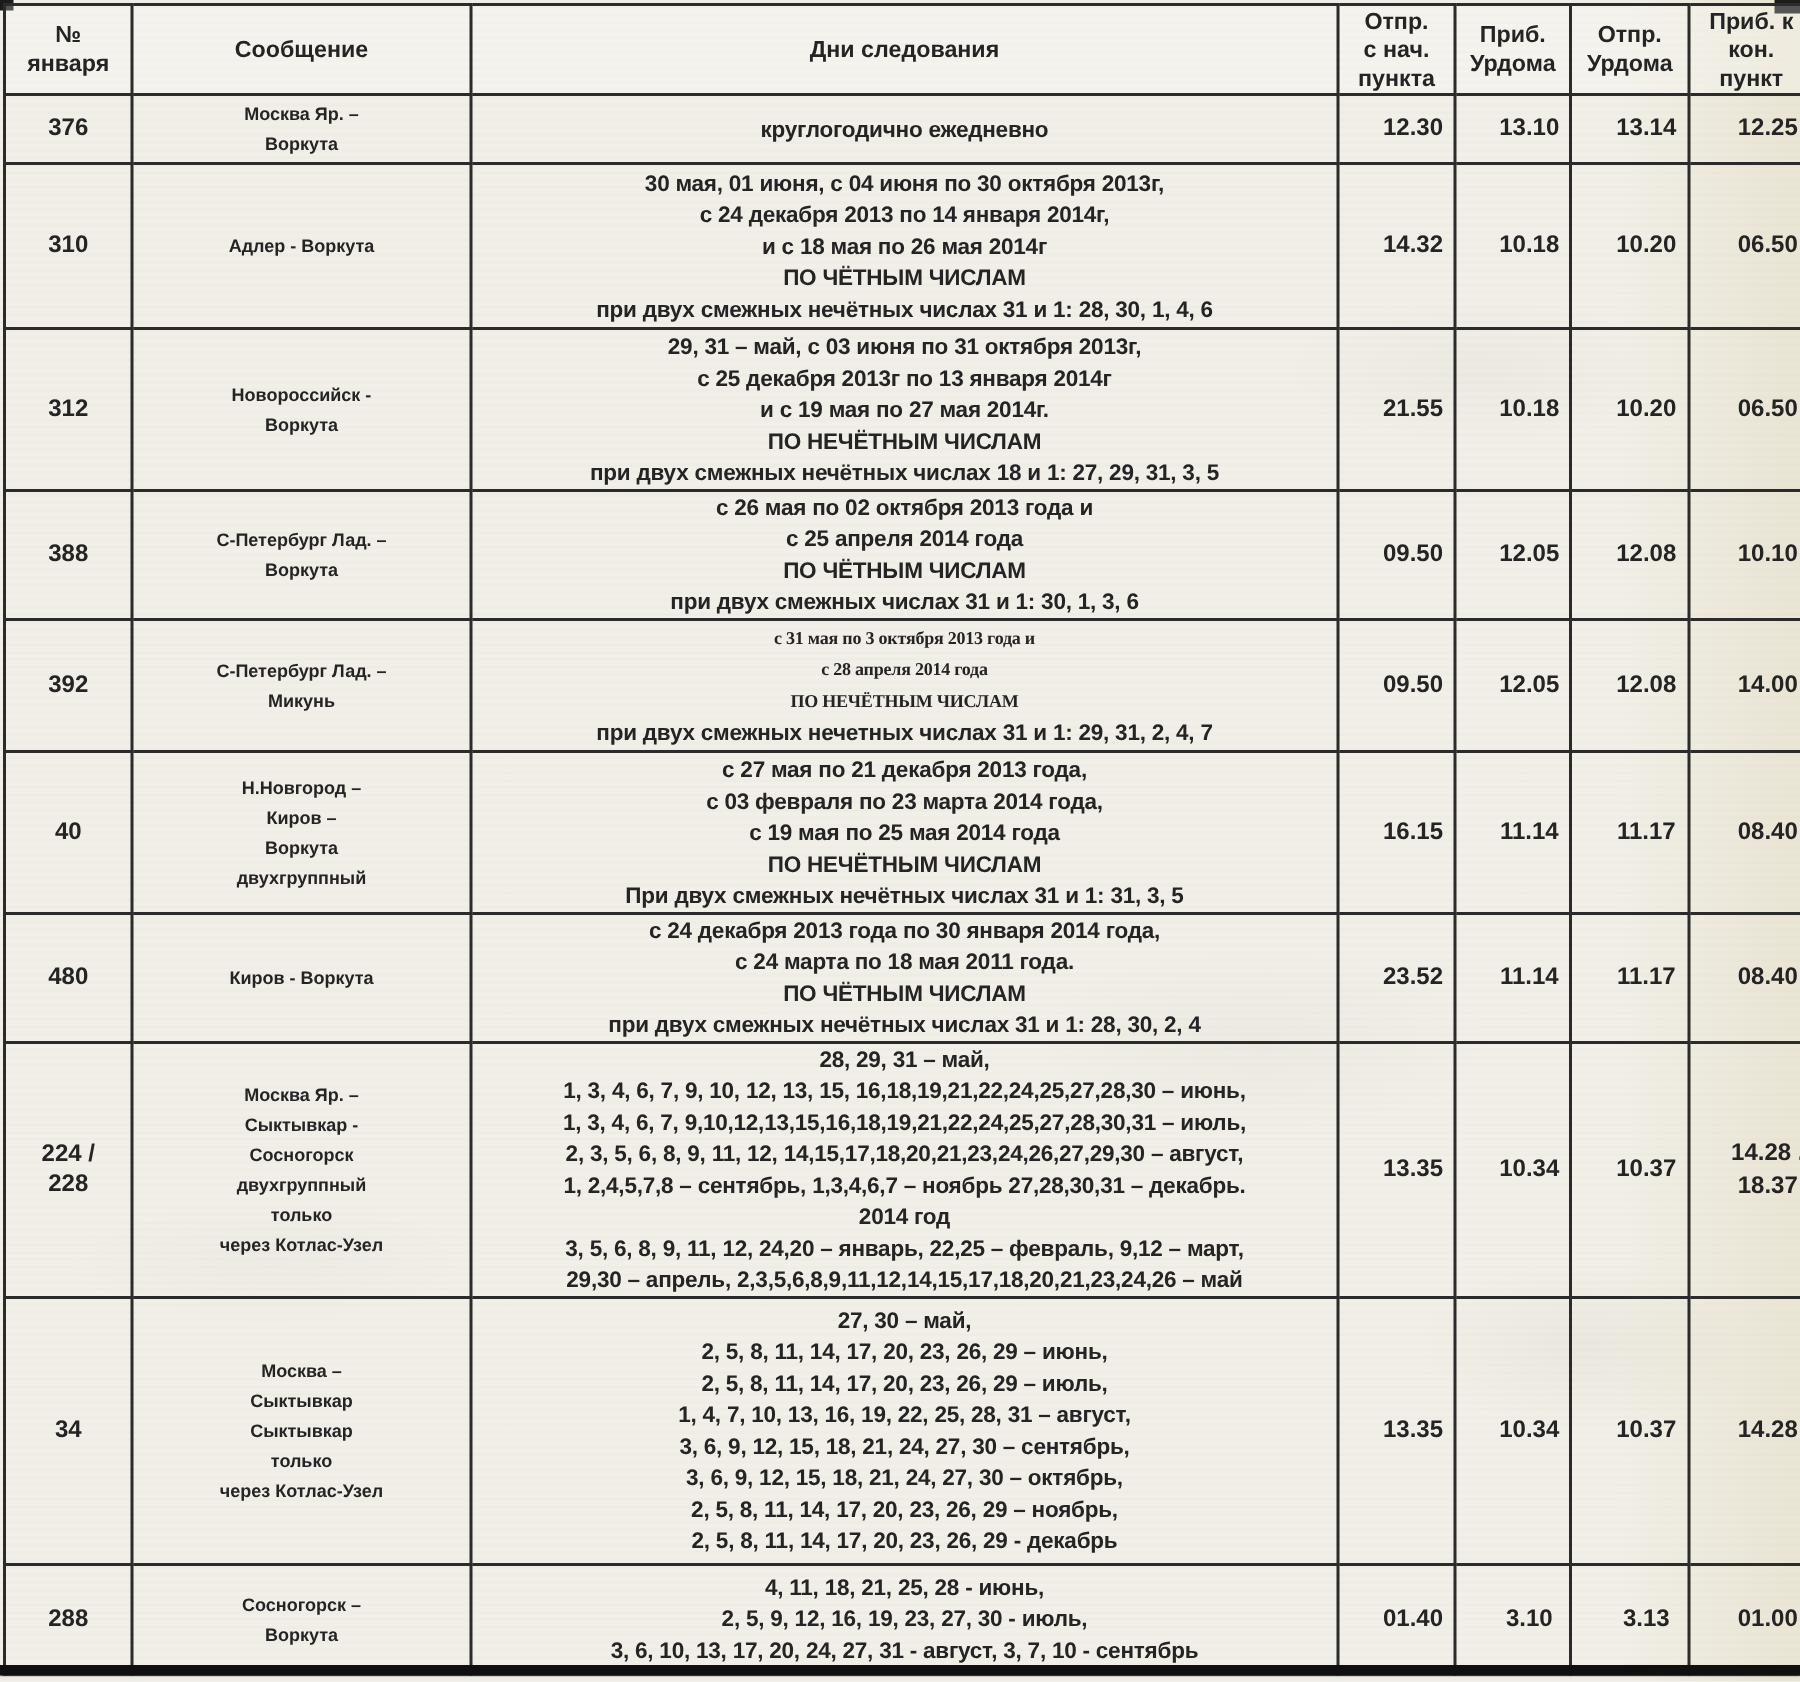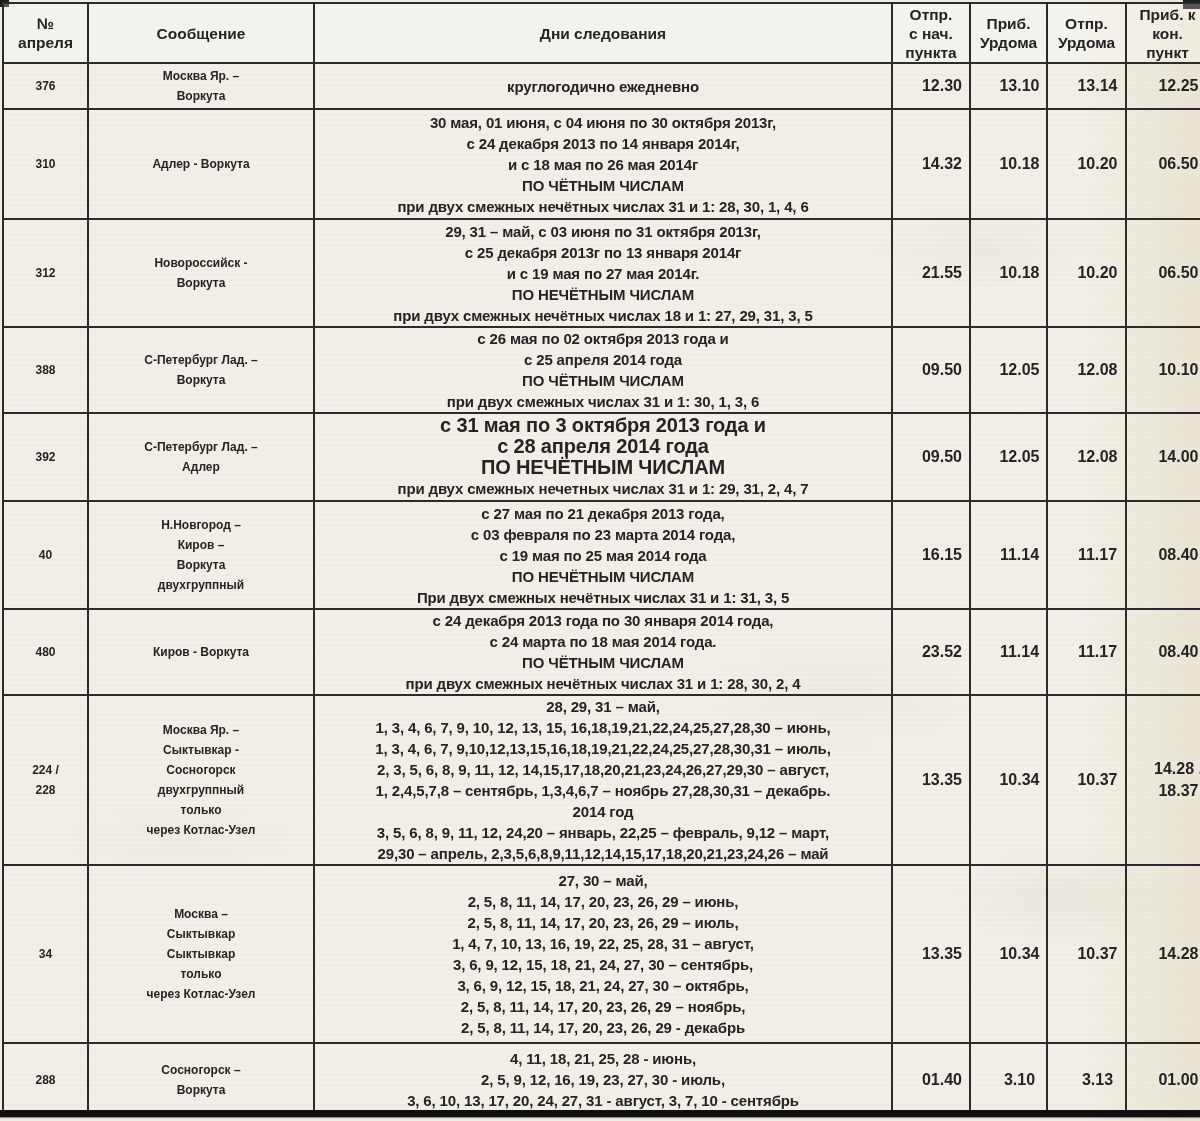--- a/index.html
+++ b/index.html
@@ -44,26 +44,26 @@
   tbody tr:nth-child(1){height:46px}
   tbody tr:nth-child(2){height:110px}
   tbody tr:nth-child(3){height:108px}
   tbody tr:nth-child(4){height:86px}
   tbody tr:nth-child(5){height:88px}
   tbody tr:nth-child(6){height:108px}
   tbody tr:nth-child(7){height:85px}
   tbody tr:nth-child(8){height:169px}
   tbody tr:nth-child(9){height:178px}
   tbody tr:nth-child(10){height:73px}
-  td.col-num{font-size:12px;line-height:20px;margin-left:24px;}
+  td.col-num{font-size:16px;line-height:20px;margin-left:24px;}
   td.col-route{font-size:12px;line-height:20px;margin-left:44px;}
   td.col-days{font-size:15px;line-height:21px;letter-spacing:-0.15px;}
   td.col-time{font-size:16px;line-height:22px;padding-left:24px;}
   .day-line{white-space:nowrap;}
-  .day-line.serif{font-family:Liberation Sans, sans-serif;font-size:20px;}
+  .day-line.serif{font-family:Liberation Serif, serif;font-size:12px;}
   .bottom-rule{
     position:absolute;left:0;top:1110px;width:1200px;height:7px;
     background:#101010;box-shadow:0 1px 1px rgba(0,0,0,0.4);
   }
   .mark-tl{position:absolute;left:0;top:0;width:9px;height:7px;background:#1c1c1c;}
   .mark-tr{position:absolute;left:1183px;top:0;width:17px;height:9px;background:#1c1c1c;}
 </style>
 </head>
 <body>
 
@@ -78,21 +78,21 @@
         <col class="c-days">
       <col class="c-t1">
         <col class="c-t2">
         <col class="c-t3">
         <col class="c-t4">
     </colgroup>
     <thead>
       <tr>
           <th>
             <div>№</div>
-            <div>апреля</div>
+            <div>января</div>
           </th>
           <th>
             <div>Сообщение</div>
           </th>
           <th>
             <div>Дни следования</div>
           </th>
           <th>
             <div>Отпр.</div>
             <div>с нач.</div>
@@ -219,21 +219,21 @@
           <td class="col-time">
             <div>10.10</div>
           </td>
         </tr>
         <tr>
           <td class="col-num">
             <div>392</div>
           </td>
           <td class="col-route">
             <div>С-Петербург Лад. –</div>
-            <div>Адлер</div>
+            <div>Микунь</div>
           </td>
           <td class="col-days">
             <div class="day-line serif">с 31 мая по 3 октября 2013 года и</div>
             <div class="day-line serif">с 28 апреля  2014 года</div>
             <div class="day-line serif">ПО НЕЧЁТНЫМ ЧИСЛАМ</div>
             <div class="day-line">при двух смежных нечетных числах 31 и 1:  29, 31, 2, 4, 7</div>
           </td>
           <td class="col-time">
             <div>09.50</div>
           </td>
@@ -279,21 +279,21 @@
         </tr>
         <tr>
           <td class="col-num">
             <div>480</div>
           </td>
           <td class="col-route">
             <div>Киров - Воркута</div>
           </td>
           <td class="col-days">
             <div class="day-line">с 24 декабря 2013 года по 30 января 2014 года,</div>
-            <div class="day-line">с 24 марта по 18 мая 2014 года.</div>
+            <div class="day-line">с 24 марта по 18 мая 2011 года.</div>
             <div class="day-line">ПО ЧЁТНЫМ ЧИСЛАМ</div>
             <div class="day-line">при двух смежных  нечётных числах 31 и 1: 28, 30, 2, 4</div>
           </td>
           <td class="col-time">
             <div>23.52</div>
           </td>
           <td class="col-time">
             <div>11.14</div>
           </td>
           <td class="col-time">

